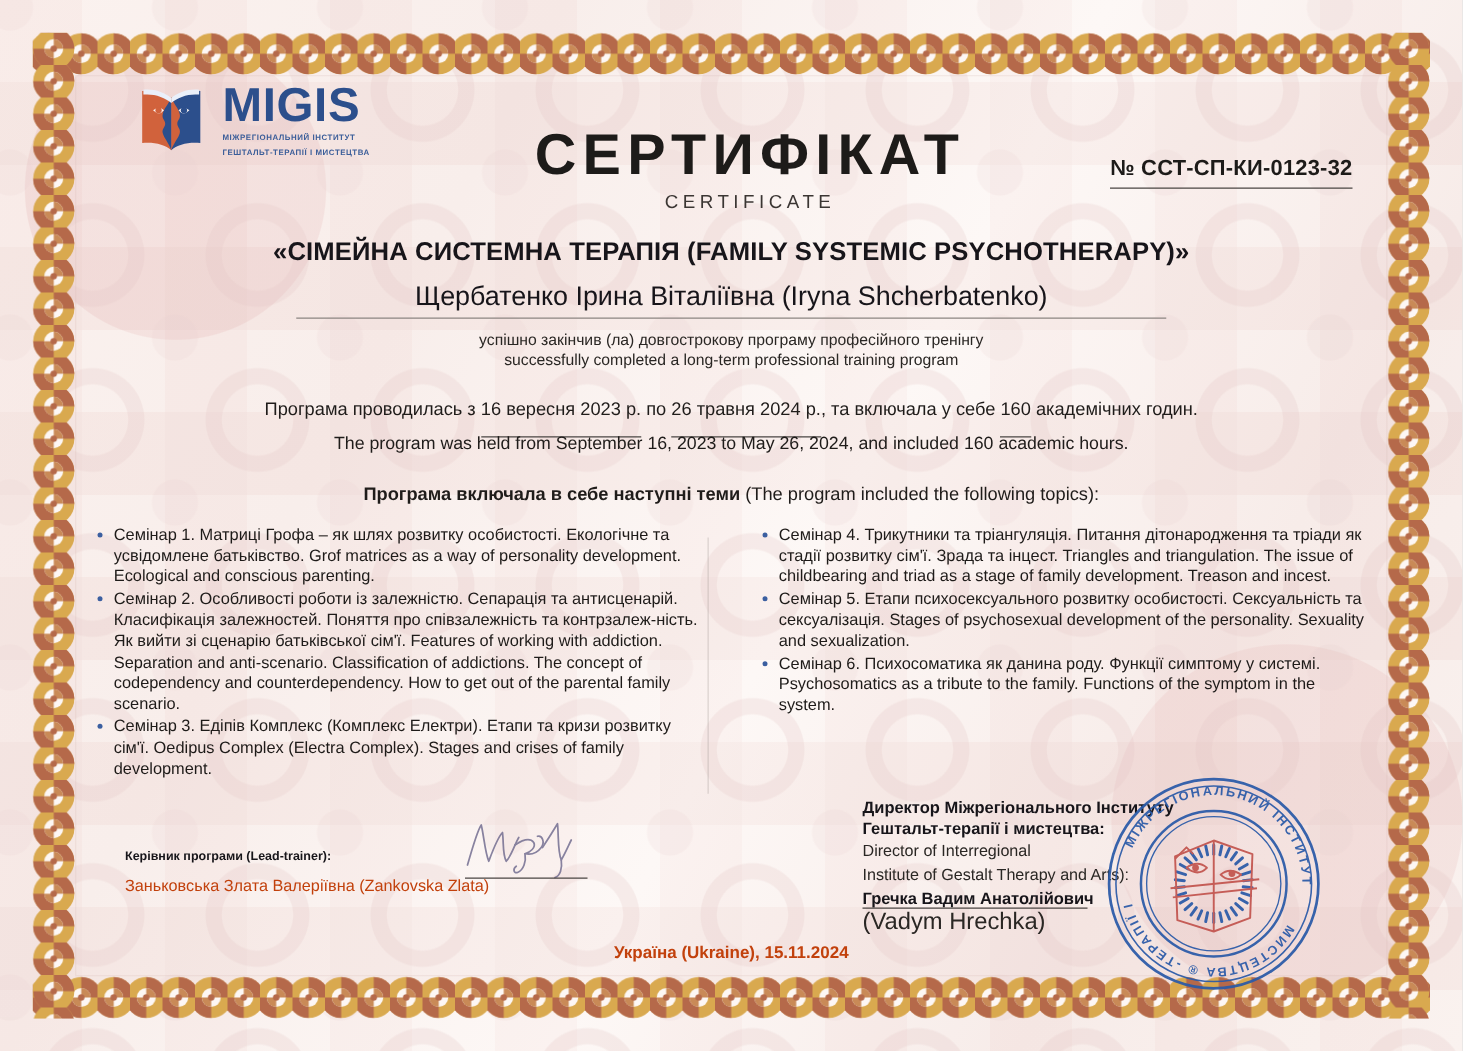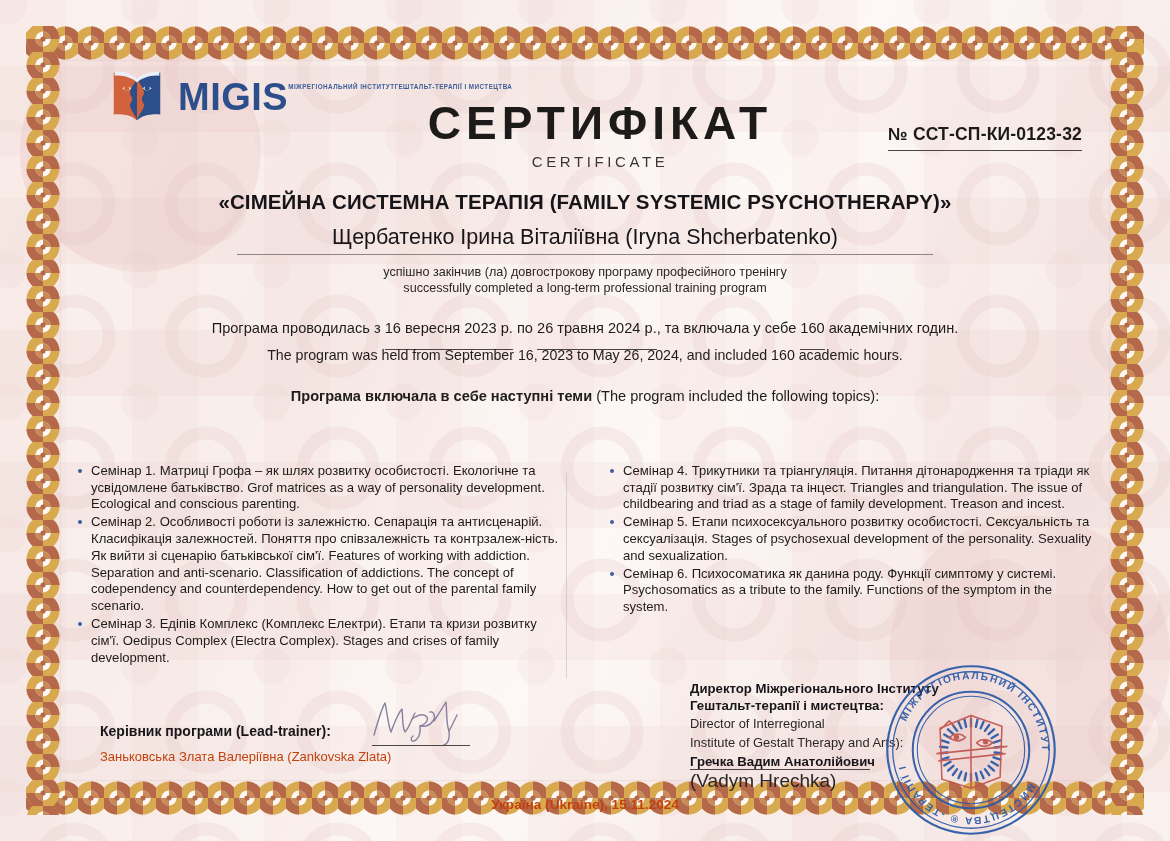--- a/index.html
+++ b/index.html
@@ -83,21 +83,21 @@
   }
   .logo-block {
     position: absolute;
     left: 34px;
     top: 14px;
     display: flex;
     align-items: center;
     gap: 10px;
   }
   .logo-mark { width: 62px; height: 62px; flex: none; }
-  .logo-text { display: flex; flex-direction: row; justify-content: center; }
+  .logo-text { display: flex; flex-direction: column; justify-content: center; }
   .logo-word {
     font-size: 38px;
     font-weight: 700;
     letter-spacing: 0.5px;
     color: #2c4f8c;
     line-height: 0.95;
     font-family: "Liberation Sans", sans-serif;
   }
   .logo-sub {
     margin-top: 3px;
@@ -194,21 +194,21 @@
     color: #1f1c1a;
   }
   .topics-head b { font-weight: 700; }
 
   
   .topics {
     display: flex;
     margin-top: 16px;
     gap: 24px;
   }
-  .topics-col { flex: 1; position: relative; margin-top: 43px; }
+  .topics-col { flex: 1; position: relative; }
   .topics-col.right { padding-left: 14px; }
   .col-divider {
     position: absolute;
     left: 50%;
     top: 10px;
     width: 1px;
     height: 205px;
     background: rgba(150,140,136,0.30);
   }
   ul.topic-list {
@@ -241,21 +241,21 @@
     margin-top: 14px;
     height: 150px;
   }
   .lead-trainer {
     position: absolute;
     left: 28px;
     top: 42px;
     width: 420px;
   }
   .lead-title {
-    font-size: 14px;
+    font-size: 10px;
     font-weight: 700;
     color: #17151a;
   }
   .lead-name {
     margin-top: 10px;
     font-size: 13px;
     color: #c2410c;
   }
   .sig-line {
     position: absolute;

